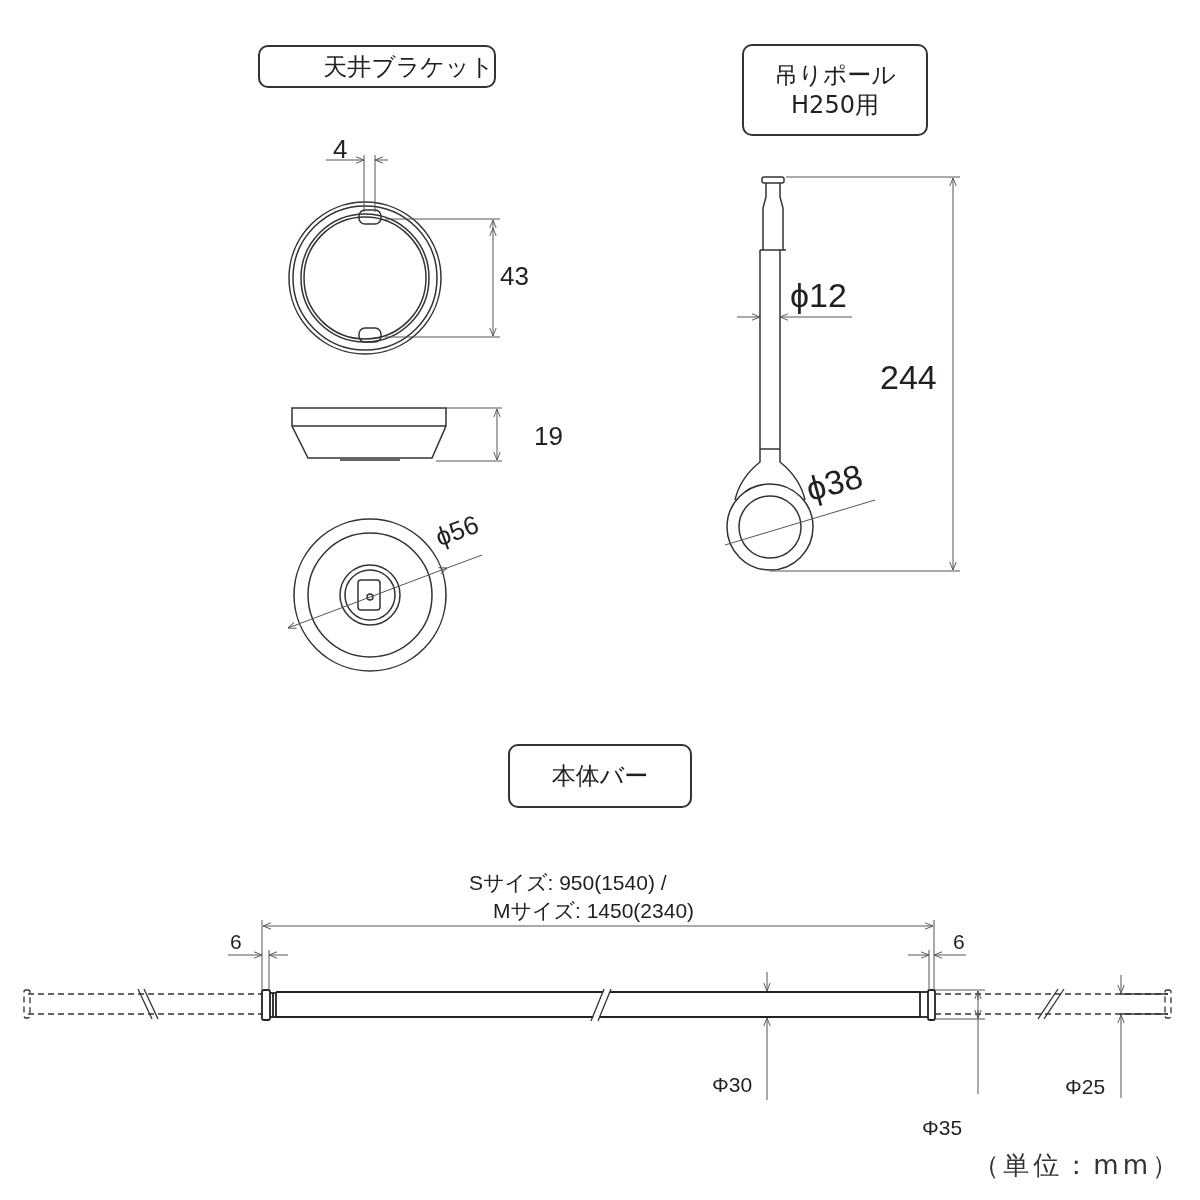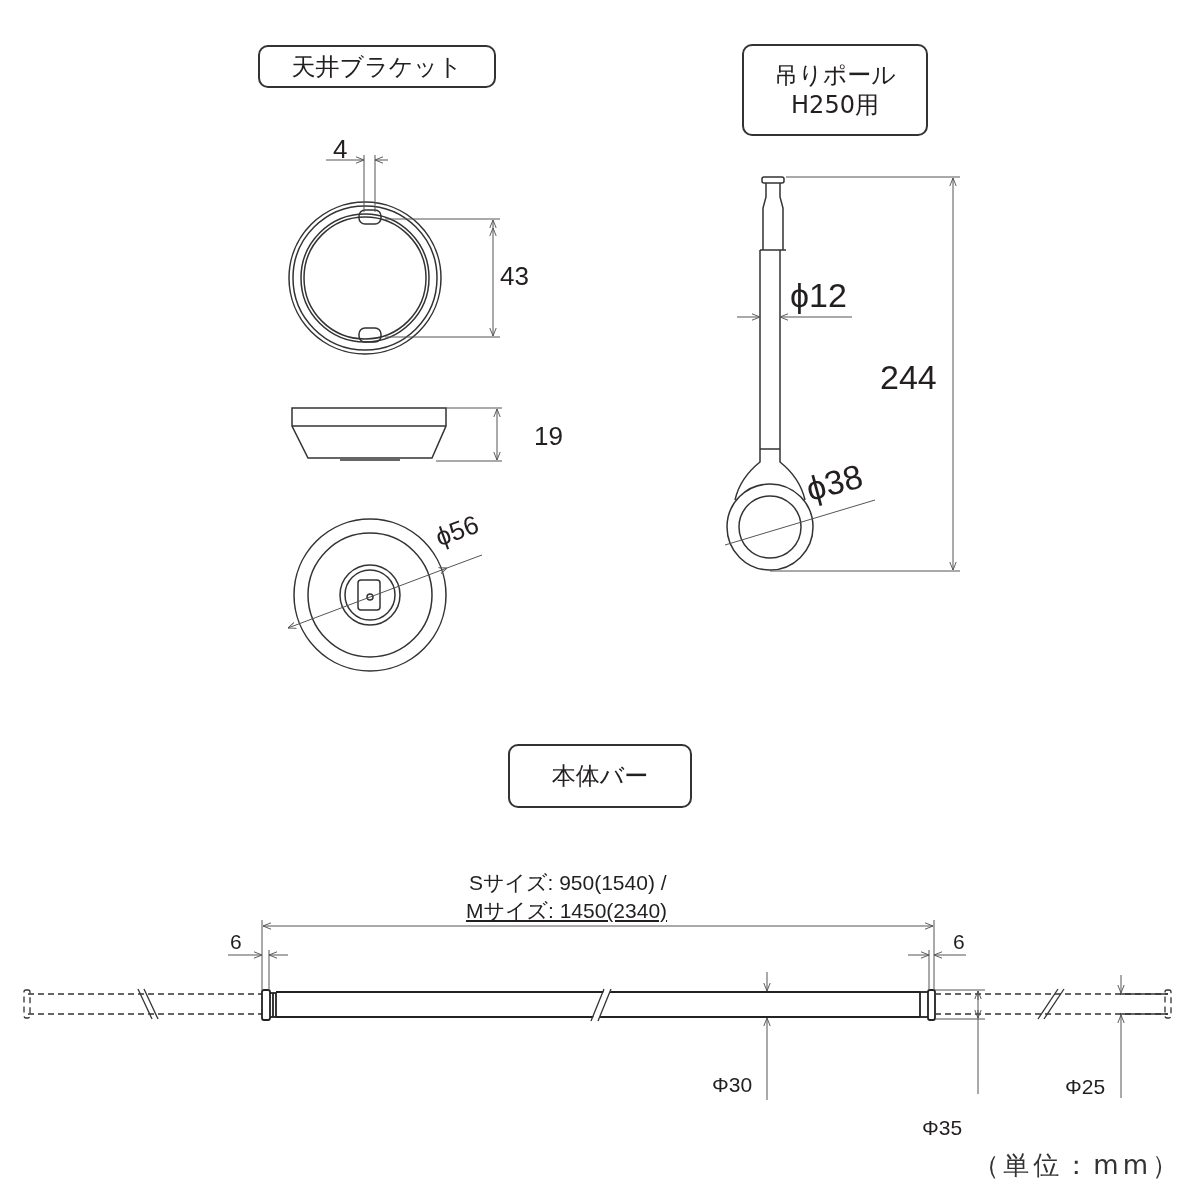--- a/index.html
+++ b/index.html
@@ -14,21 +14,21 @@
               color: #231f20; white-space: nowrap; }
   .dim-lg { font-size: 34px; }
   .dim-md { font-size: 26px; }
   .dim-sm { font-size: 21px; }
   .unit-note { position: absolute; right: 18px; top: 1148px; font-size: 26px;
                letter-spacing: 4px; color: #333; }
 </style>
 </head>
 <body>
 
-<div class="label-box" style="left:258px; top:45px; width:238px; height:43px;">
+<div class="label-box" style="left:258px; top:45px; width:238px; height:43px;align-items:flex-end;">
   <span>天井ブラケット</span>
 </div>
 
 <div class="label-box" style="left:742px; top:44px; width:186px; height:92px;">
   <span>吊りポール</span>
   <span>H250用</span>
 </div>
 
 <div class="label-box" style="left:508px; top:744px; width:184px; height:64px;">
   <span>本体バー</span>
@@ -180,20 +180,20 @@
 <div class="dim-text dim-md" style="left:333px; top:134px;">4</div>
 <div class="dim-text dim-md" style="left:500px; top:261px;">43</div>
 <div class="dim-text dim-md" style="left:502px; top:421px;margin-left:32px;">19</div>
 <div class="dim-text dim-md" style="left:442px; top:522px; transform:rotate(-20deg); transform-origin:left bottom;">ϕ56</div>
 
 <div class="dim-text dim-lg" style="left:790px; top:276px;">ϕ12</div>
 <div class="dim-text dim-lg" style="left:880px; top:358px;">244</div>
 <div class="dim-text dim-lg" style="left:812px; top:470px; transform:rotate(-15deg); transform-origin:left bottom;">ϕ38</div>
 
 <div class="dim-text dim-sm" style="left:469px; top:869px;">Sサイズ: 950(1540) /</div>
-<div class="dim-text dim-sm" style="left:466px; top:897px;text-decoration:underline;">Mサイズ: 1450(2340)</div>
+<div class="dim-text dim-sm" style="left:493px; top:897px;">Mサイズ: 1450(2340)</div>
 <div class="dim-text dim-sm" style="left:230px; top:930px;">6</div>
 <div class="dim-text dim-sm" style="left:953px; top:930px;">6</div>
 <div class="dim-text dim-sm" style="left:712px; top:1073px;">Φ30</div>
 <div class="dim-text dim-sm" style="left:922px; top:1116px;">Φ35</div>
 <div class="dim-text dim-sm" style="left:1065px; top:1075px;">Φ25</div>
 
 <div class="unit-note">（単位：mm）</div>
 
 </body></html>

